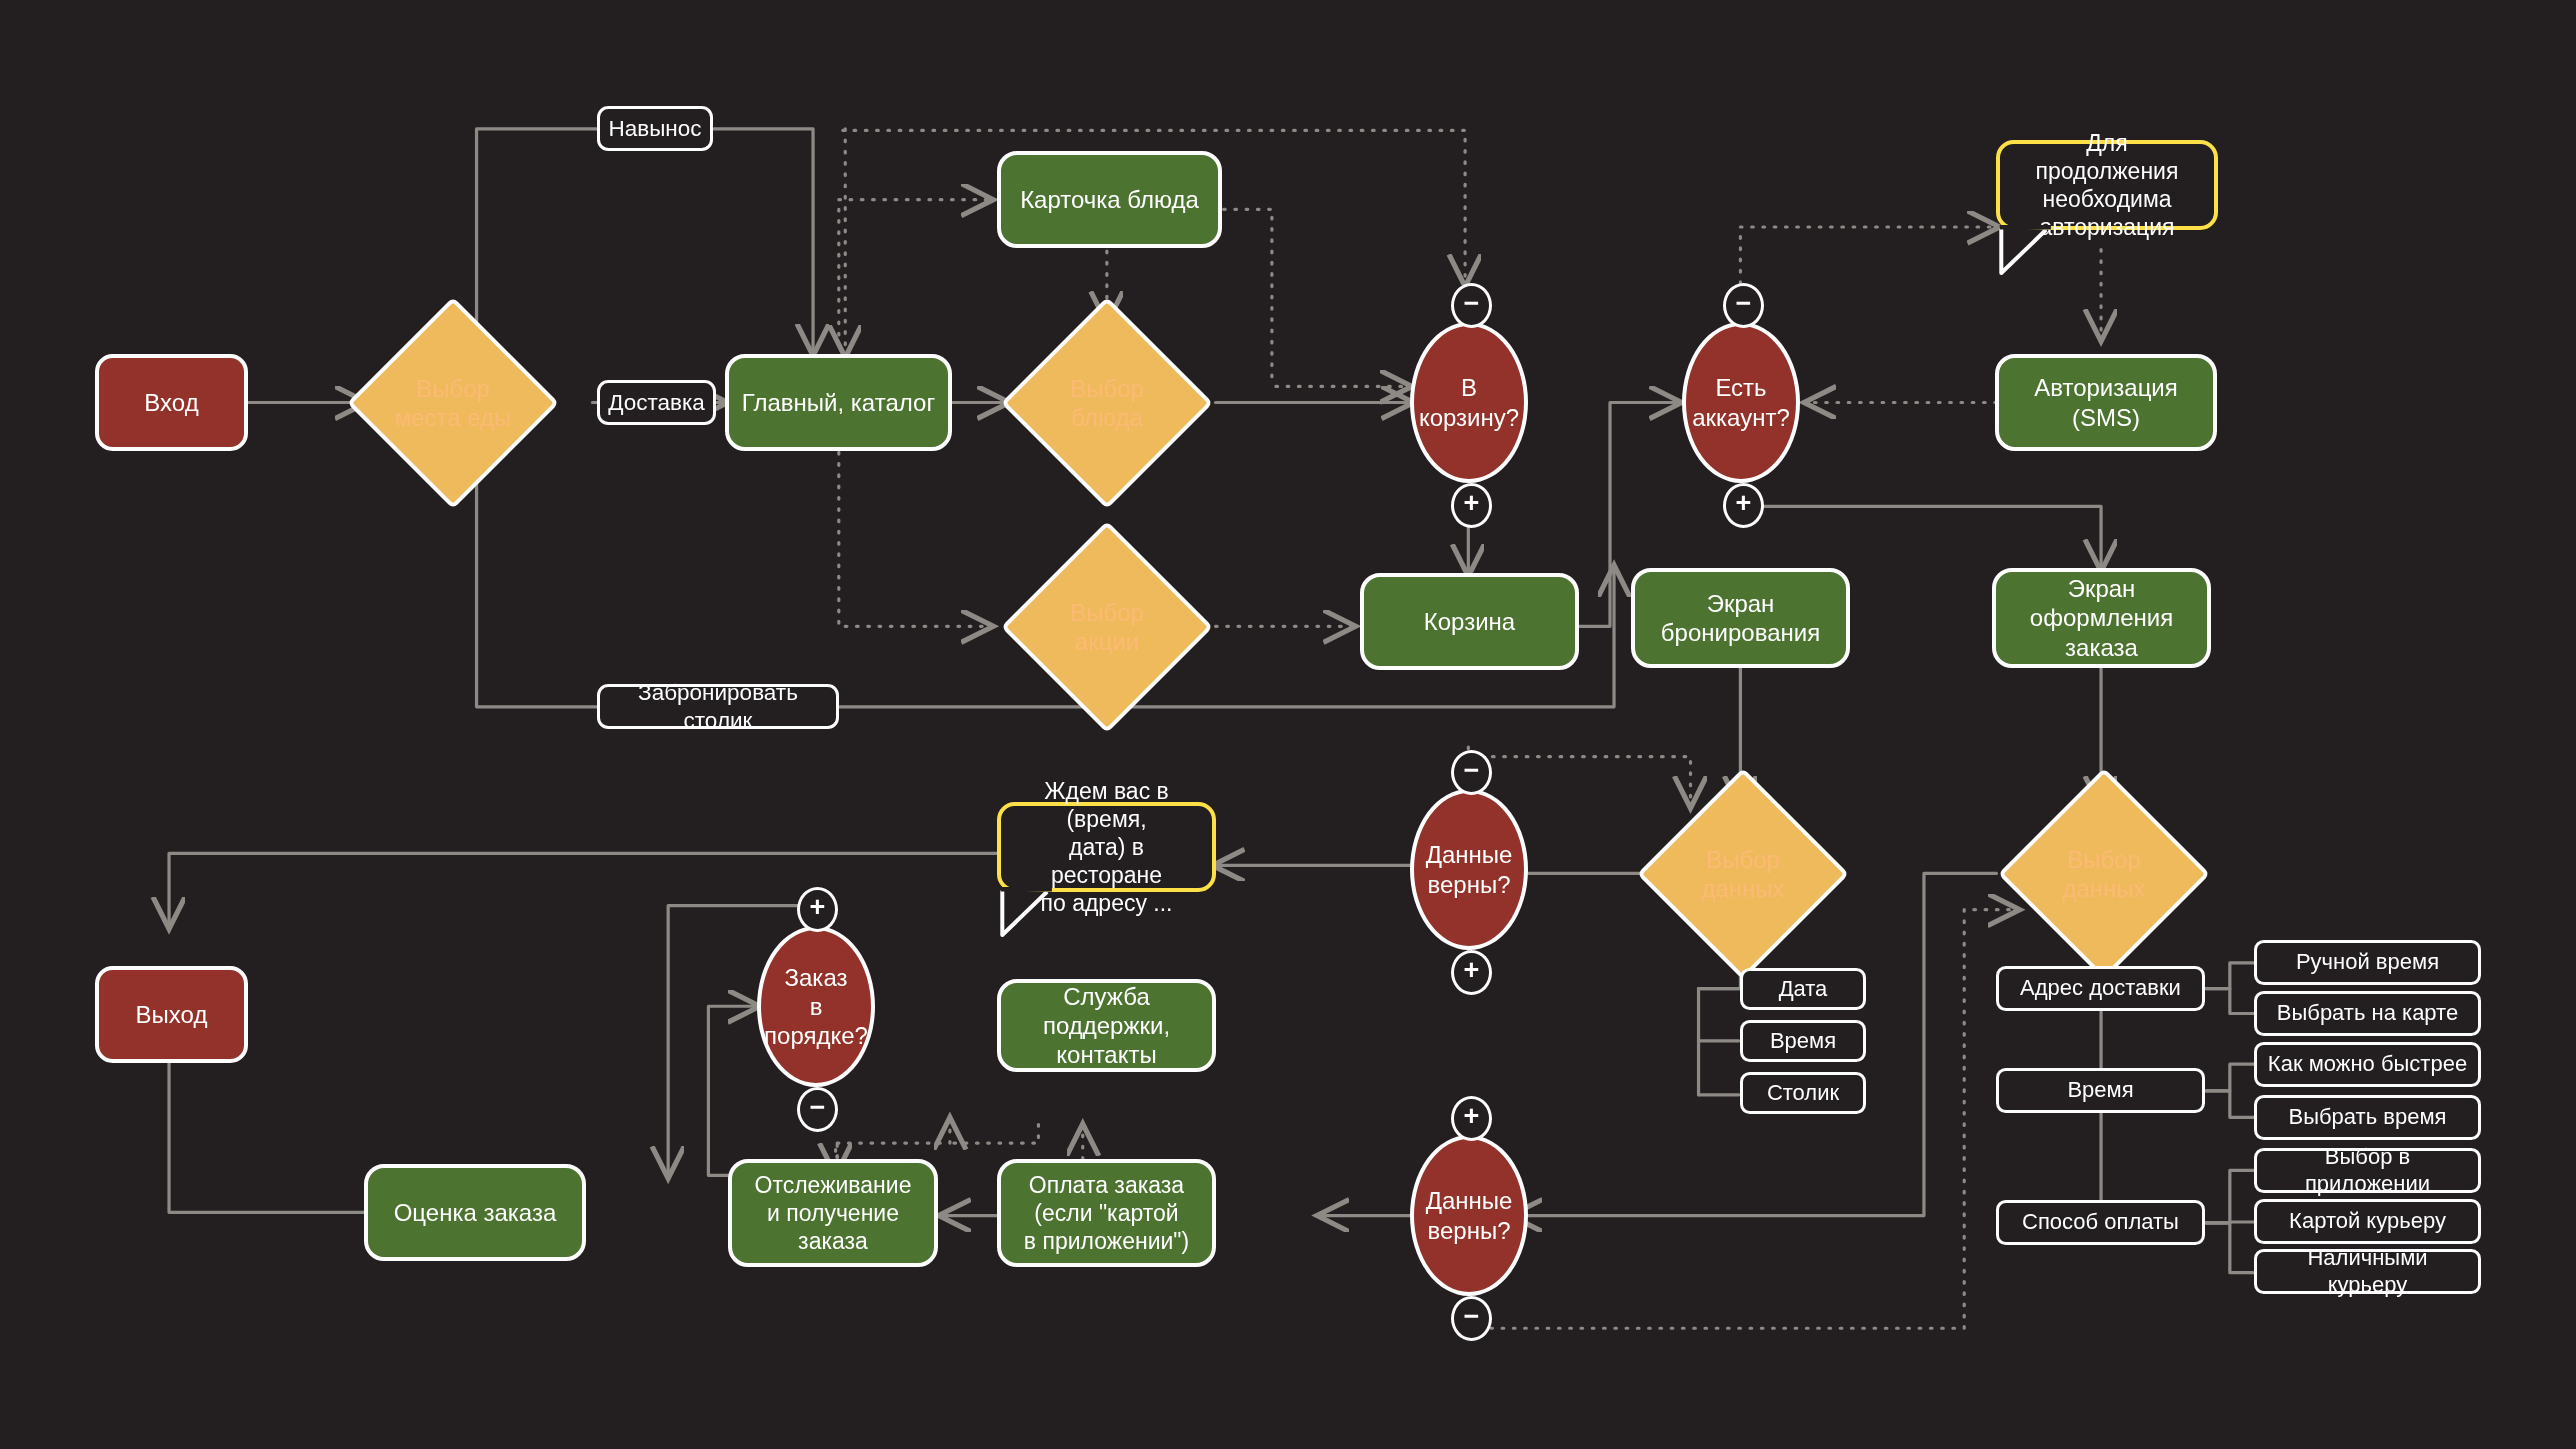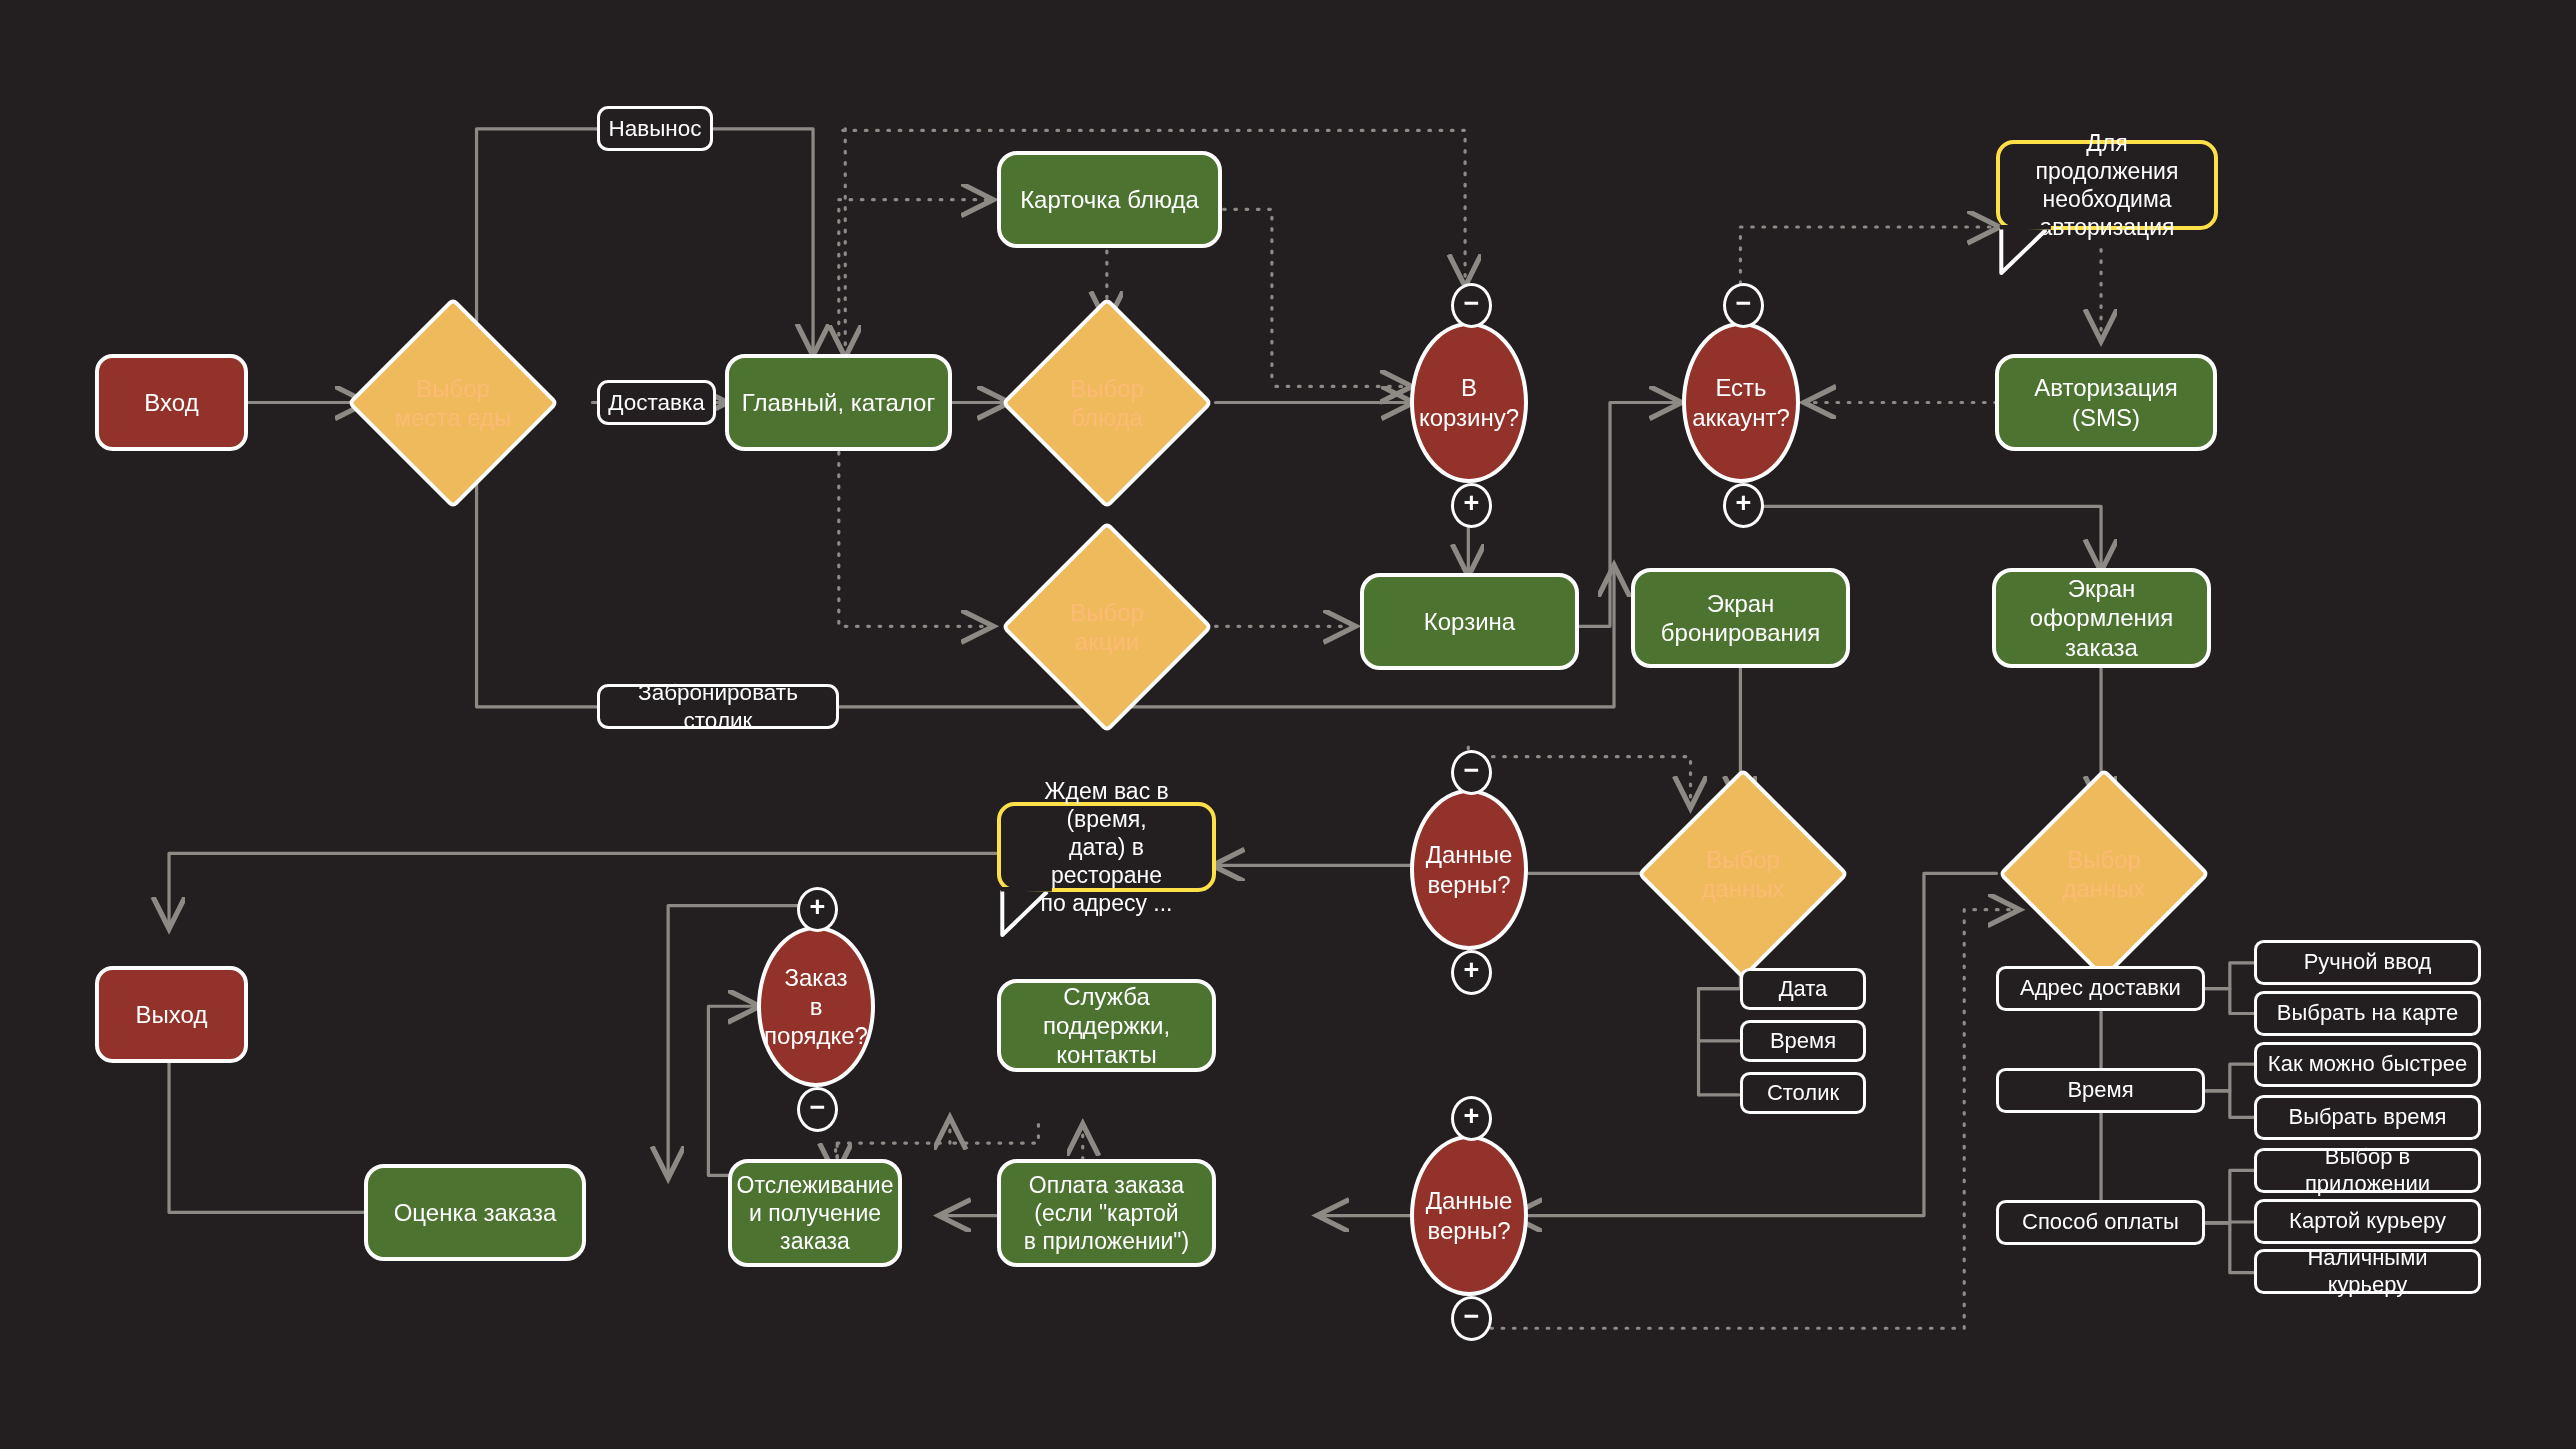--- a/index.html
+++ b/index.html
@@ -287,21 +287,21 @@
     <span>Адрес доставки</span>
   </div>
   <div class="node pill small" style="left:1996px;top:1068px;width:209px;height:45px;">
     <span>Время</span>
   </div>
   <div class="node pill small" style="left:1996px;top:1200px;width:209px;height:45px;">
     <span>Способ оплаты</span>
   </div>
 
   <div class="node pill small" style="left:2254px;top:940px;width:227px;height:45px;">
-    <span>Ручной ввод</span>
+    <span>Ручной время</span>
   </div>
   <div class="node pill small" style="left:2254px;top:991px;width:227px;height:45px;">
     <span>Выбрать на карте</span>
   </div>
 
   <div class="node pill small" style="left:2254px;top:1042px;width:227px;height:45px;">
     <span>Как можно быстрее</span>
   </div>
   <div class="node pill small" style="left:2254px;top:1095px;width:227px;height:45px;">
     <span>Выбрать время</span>
@@ -358,21 +358,21 @@
   </div>
   <div class="pm" style="left:797px;top:1087px;">
     <span>−</span>
   </div>
 
   <div class="node box green" style="left:997px;top:979px;width:219px;height:93px;">
     <span style="white-space:pre-line;">Служба поддержки,
 контакты</span>
   </div>
 
-  <div class="node box green" style="left:728px;top:1159px;width:174px;height:108px;">
+  <div class="node box green" style="left:728px;top:1159px;width:210px;height:108px;">
     <span style="white-space:pre-line;font-size:23px;">Отслеживание
 и получение
 заказа</span>
   </div>
 
   <div class="node box green" style="left:997px;top:1159px;width:219px;height:108px;">
     <span style="white-space:pre-line;font-size:23px;">Оплата заказа
 (если "картой
 в приложении")</span>
   </div>

